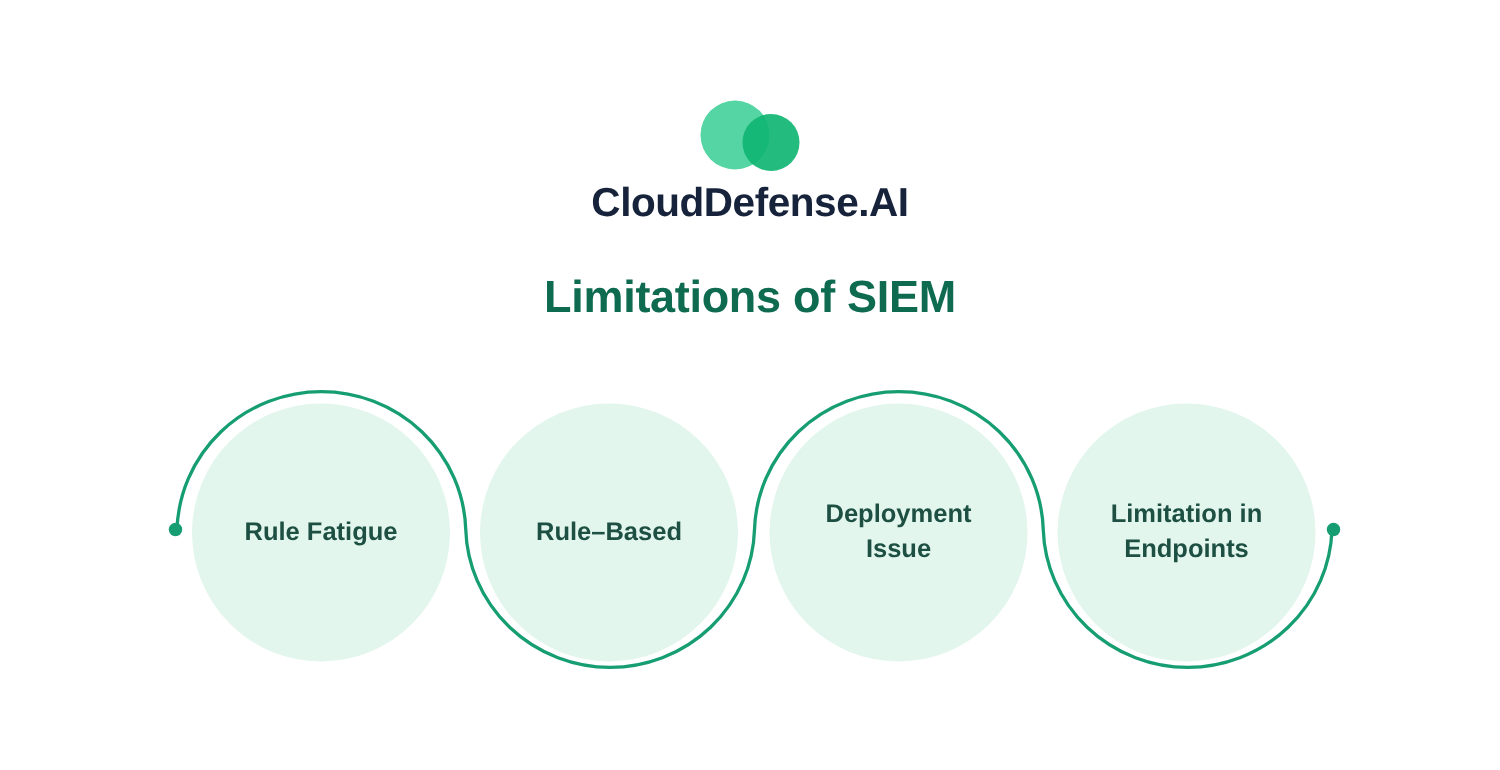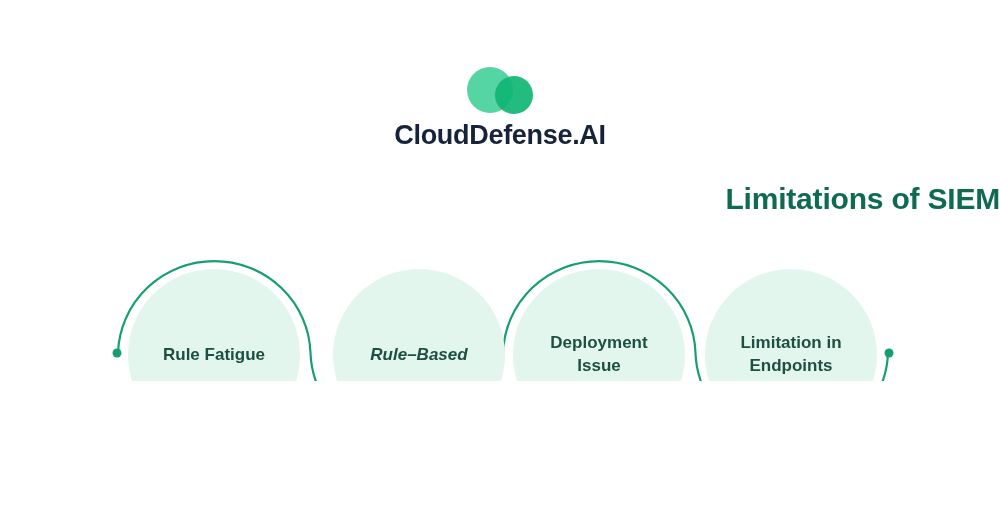--- a/index.html
+++ b/index.html
@@ -12,21 +12,21 @@
     --logo-right:#10b573;
   }
   *{margin:0;padding:0;box-sizing:border-box;}
   body{
     background:#ffffff;
     font-family:"Liberation Sans", sans-serif;
   }
   .canvas{
     position:relative;
     width:1000px;
-    height:381px;
+    height:513px;
     background:#ffffff;
     overflow:hidden;
     margin:0 auto;
   }
   .logo-mark{
     position:absolute;
     top:62px;
     left:50%;
     transform:translateX(-50%);
     width:78px;
@@ -43,21 +43,21 @@
     font-size:27px;
     font-weight:700;
     letter-spacing:-0.3px;
     color:var(--brand-text);
   }
   .page-title{
     position:absolute;
     top:182px;
     left:0;
     width:100%;
-    text-align:right;
+    text-align:center;
     font-size:30px;
     font-weight:700;
     letter-spacing:-0.2px;
     color:var(--title);
   }
   .wave-svg{
     position:absolute;
     inset:0;
     width:1000px;
     height:513px;
@@ -84,21 +84,21 @@
     z-index:1;
   }
   .item-circle .label{
     font-size:17px;
     font-weight:700;
     line-height:1.35;
     color:var(--label);
     padding:0 14px;
   }
   .c1{ left:128px; }
-  .c2{ left:333px;font-style:italic; }
+  .c2{ left:320px; }
   .c3{ left:513px; }
   .c4{ left:705px; }
 </style>
 </head>
 <body>
 
 <div class="canvas">
 
   <svg class="logo-mark" viewBox="0 0 78 58" aria-hidden="true">
     <circle class="logo-left-circle" cx="29" cy="28" r="23"></circle>

